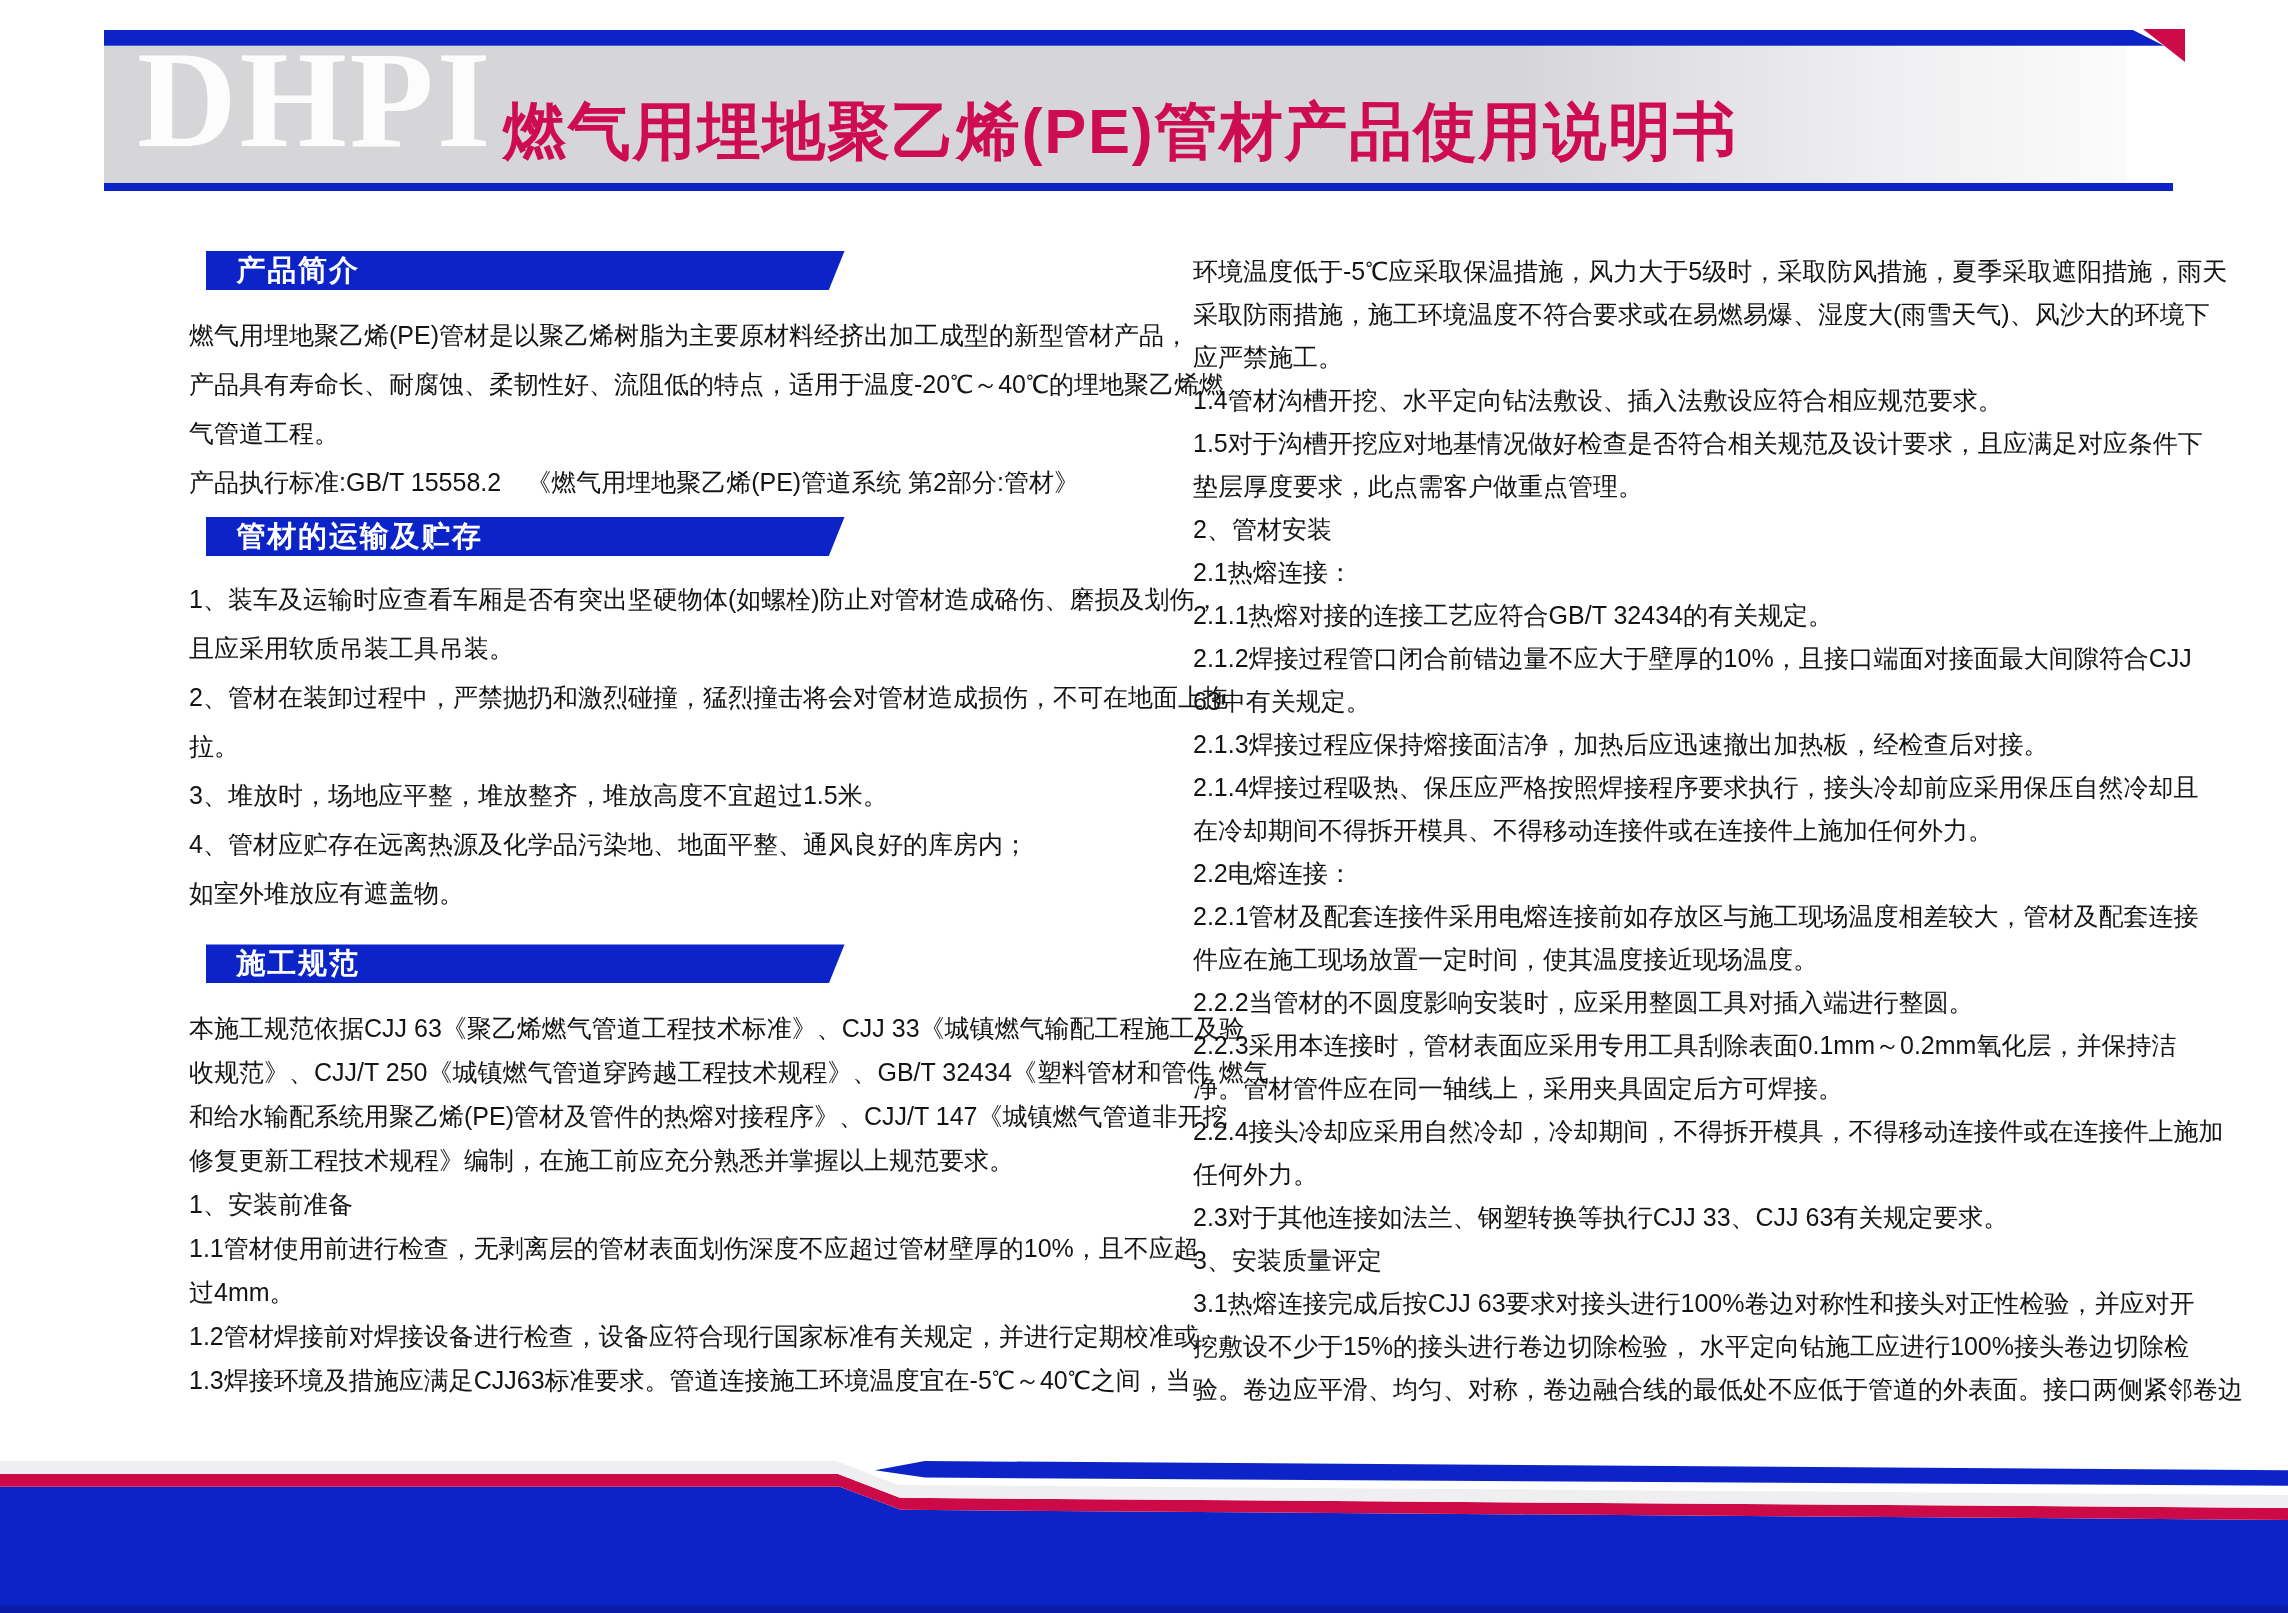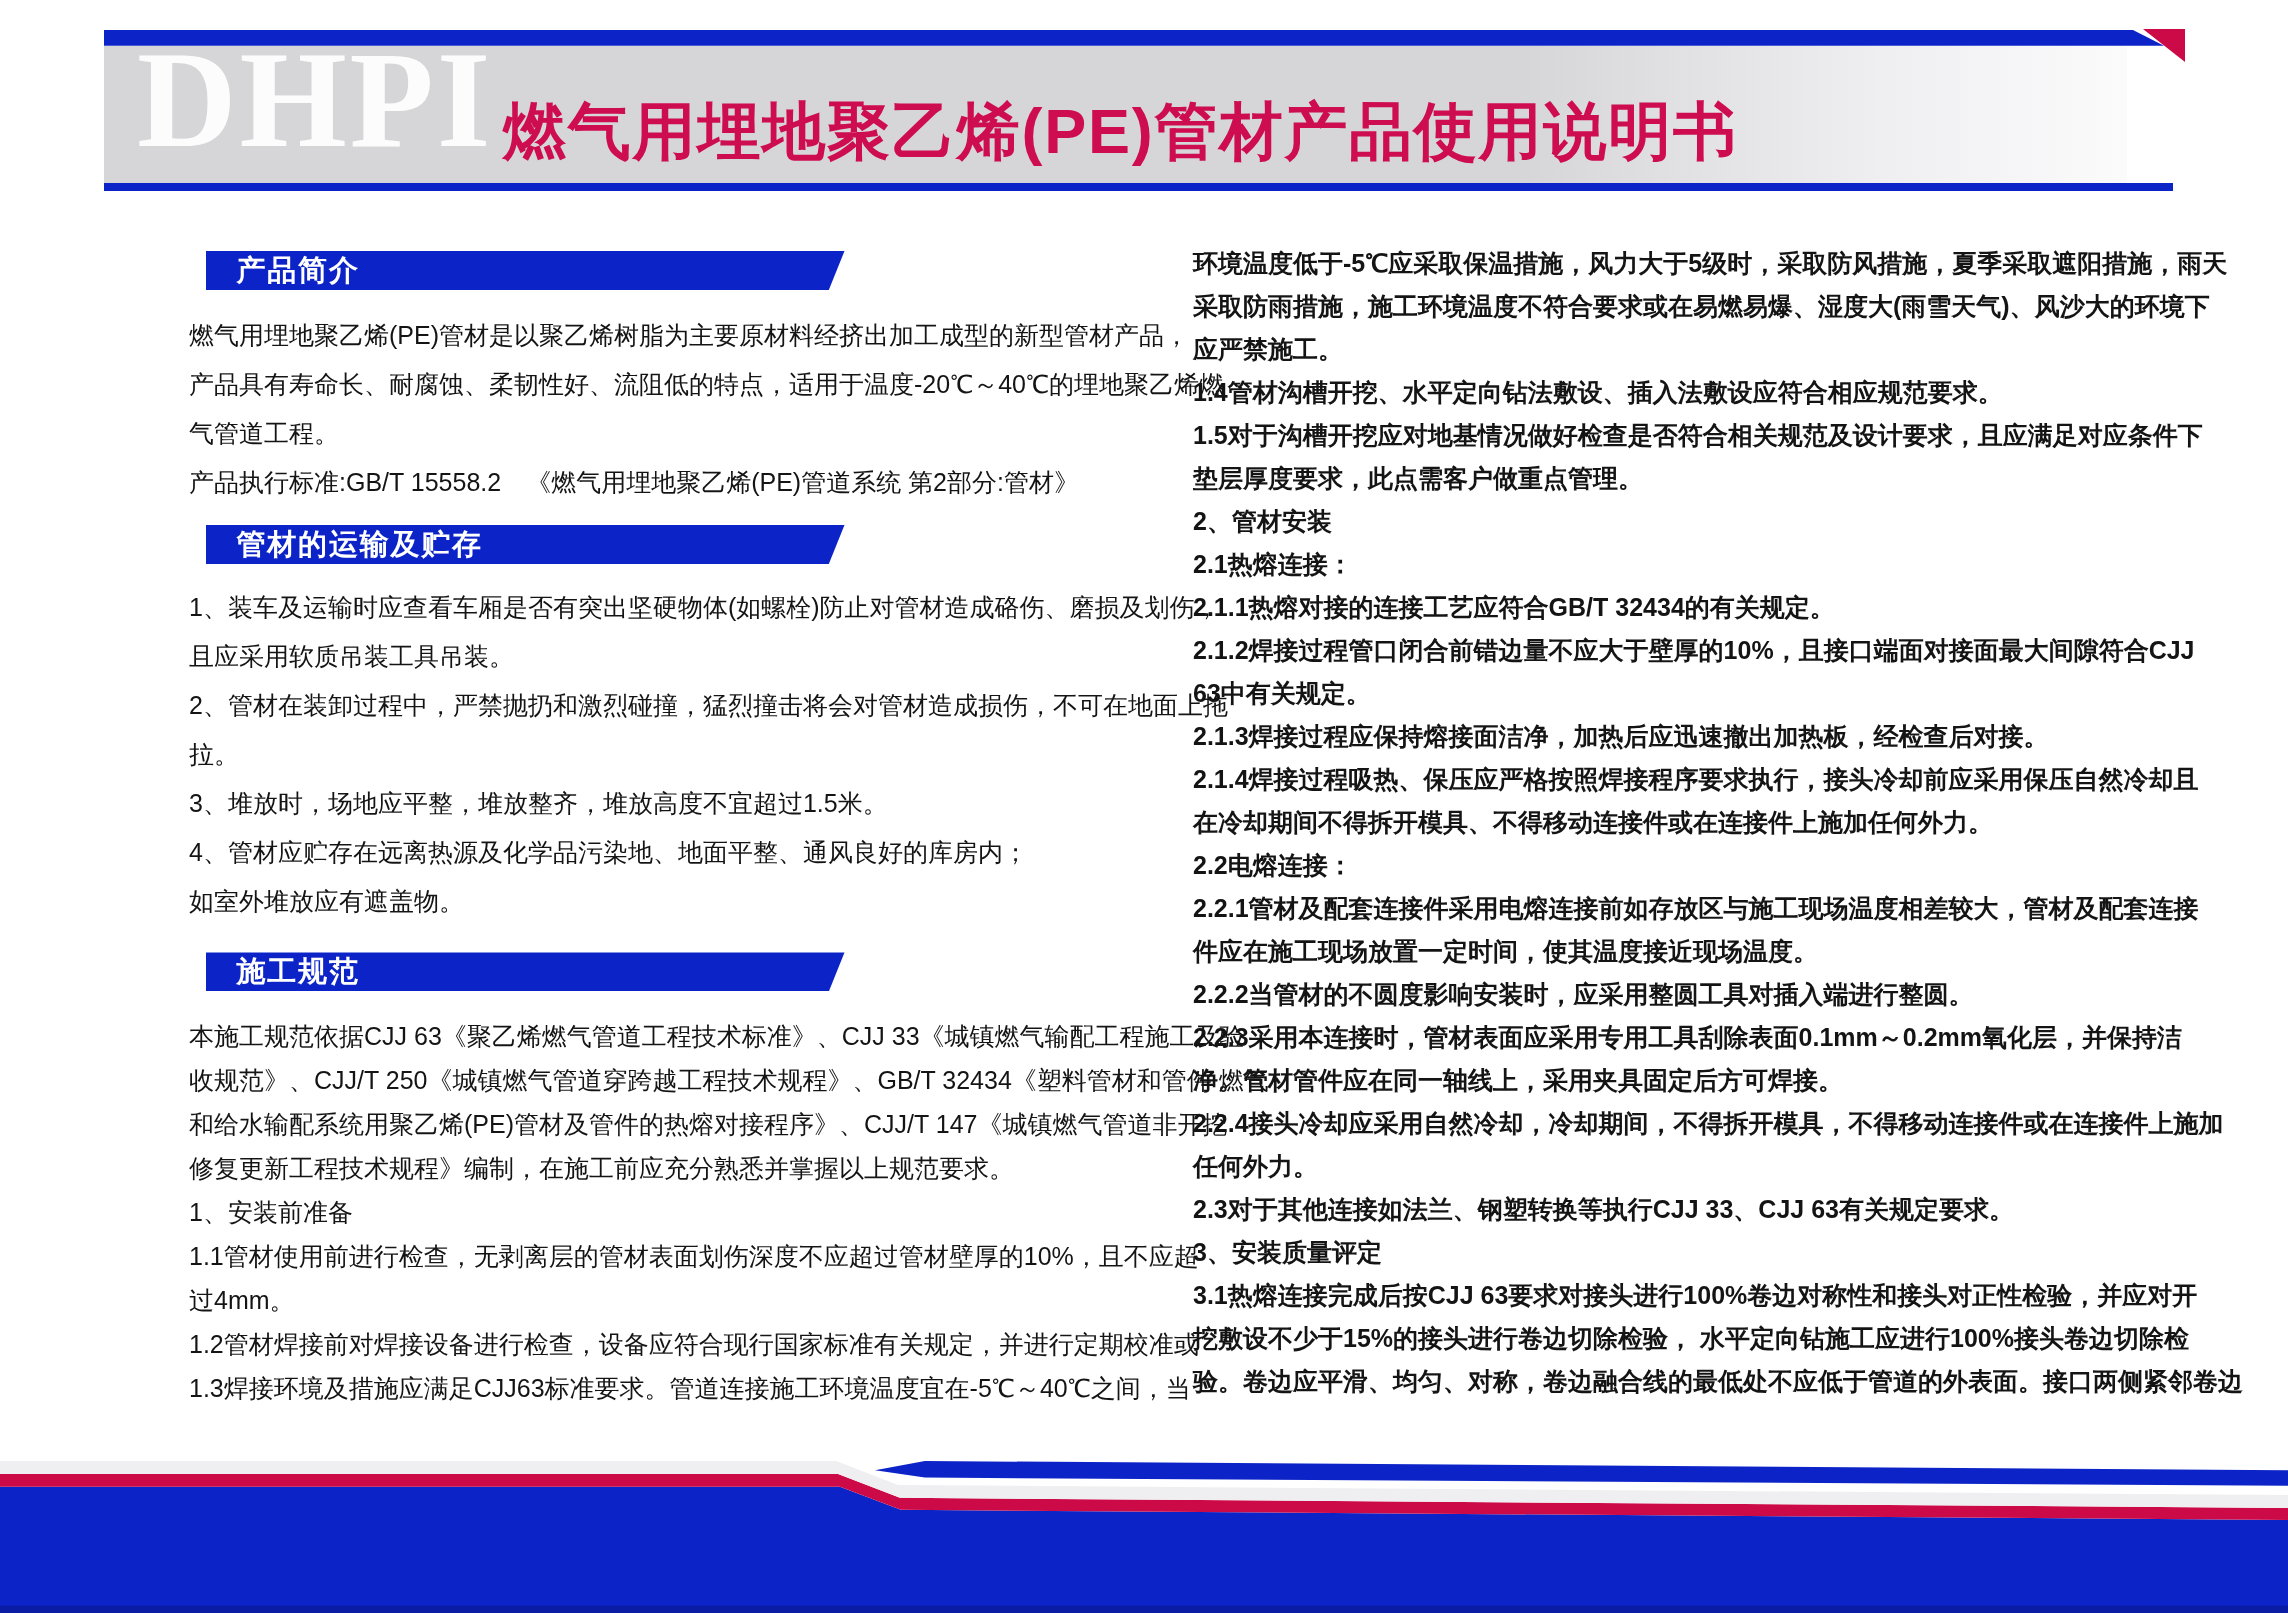--- a/index.html
+++ b/index.html
@@ -20,30 +20,30 @@
   .logo{position:absolute;left:33px;top:-14.8px;
     font-family:"Liberation Serif",serif;font-weight:bold;
     font-size:138px;line-height:138px;color:#FCFCFC;letter-spacing:2.8px;}
   .title{position:absolute;left:399px;top:48px;margin:0;
     font-size:63px;line-height:74px;font-weight:900;color:#CE0C50;
     letter-spacing:1.8px;white-space:nowrap;}
 
   
   .col{position:absolute;color:#141414;font-size:25px;}
   .col-left{left:189px;top:251px;width:955px;}
-  .col-right{left:1193px;top:242px;width:969px;font-weight:bold;}
+  .col-right{left:1193px;top:250px;width:969px;}
   .ln{white-space:nowrap;}
   .s1 .ln{height:49px;line-height:49px;}
   .s2 .ln{height:49px;line-height:49px;}
   .s3 .ln{height:44px;line-height:44px;}
   .rl .ln{height:43px;line-height:43px;}
   .para.s1{margin-top:21px;}
   .para.s2{margin-top:19.4px;}
   .para.s3{margin-top:23px;}
-  .banner2{margin-top:18px;}
+  .banner2{margin-top:10px;}
   .banner3{margin-top:26px;}
 
   
   .sec-banner{display:flex;align-items:center;height:39px;}
   .sec-banner .accent{width:10px;background:#CC0A48;flex:0 0 auto;}
   .sec-banner .gap{width:6.5px;flex:0 0 auto;}
   .sec-banner .bar{flex:0 0 auto;width:639px;background:#0C24C7;color:#ffffff;
     font-size:29px;font-weight:bold;line-height:39px;padding-left:31px;
     box-sizing:border-box;letter-spacing:1.8px;
     clip-path:polygon(0 0,100% 0,calc(100% - 15.7px) 100%,0 100%);}

